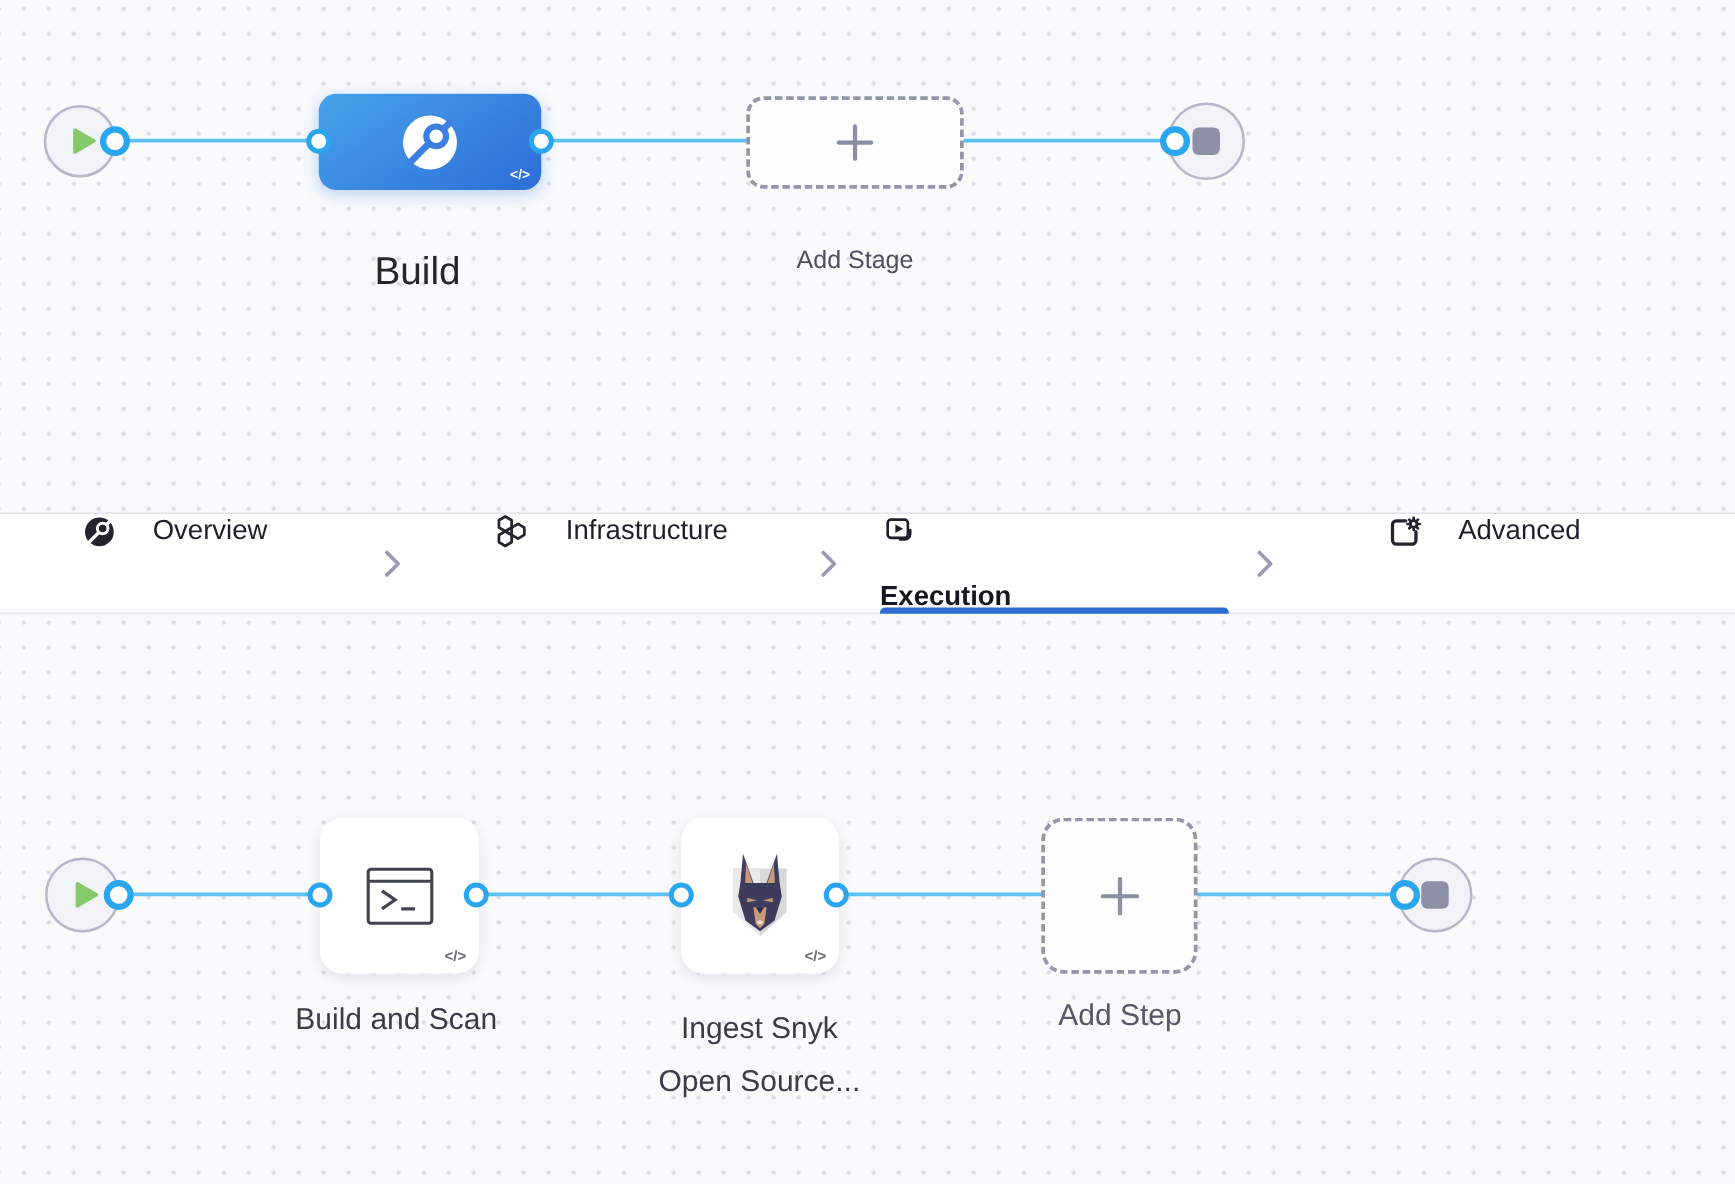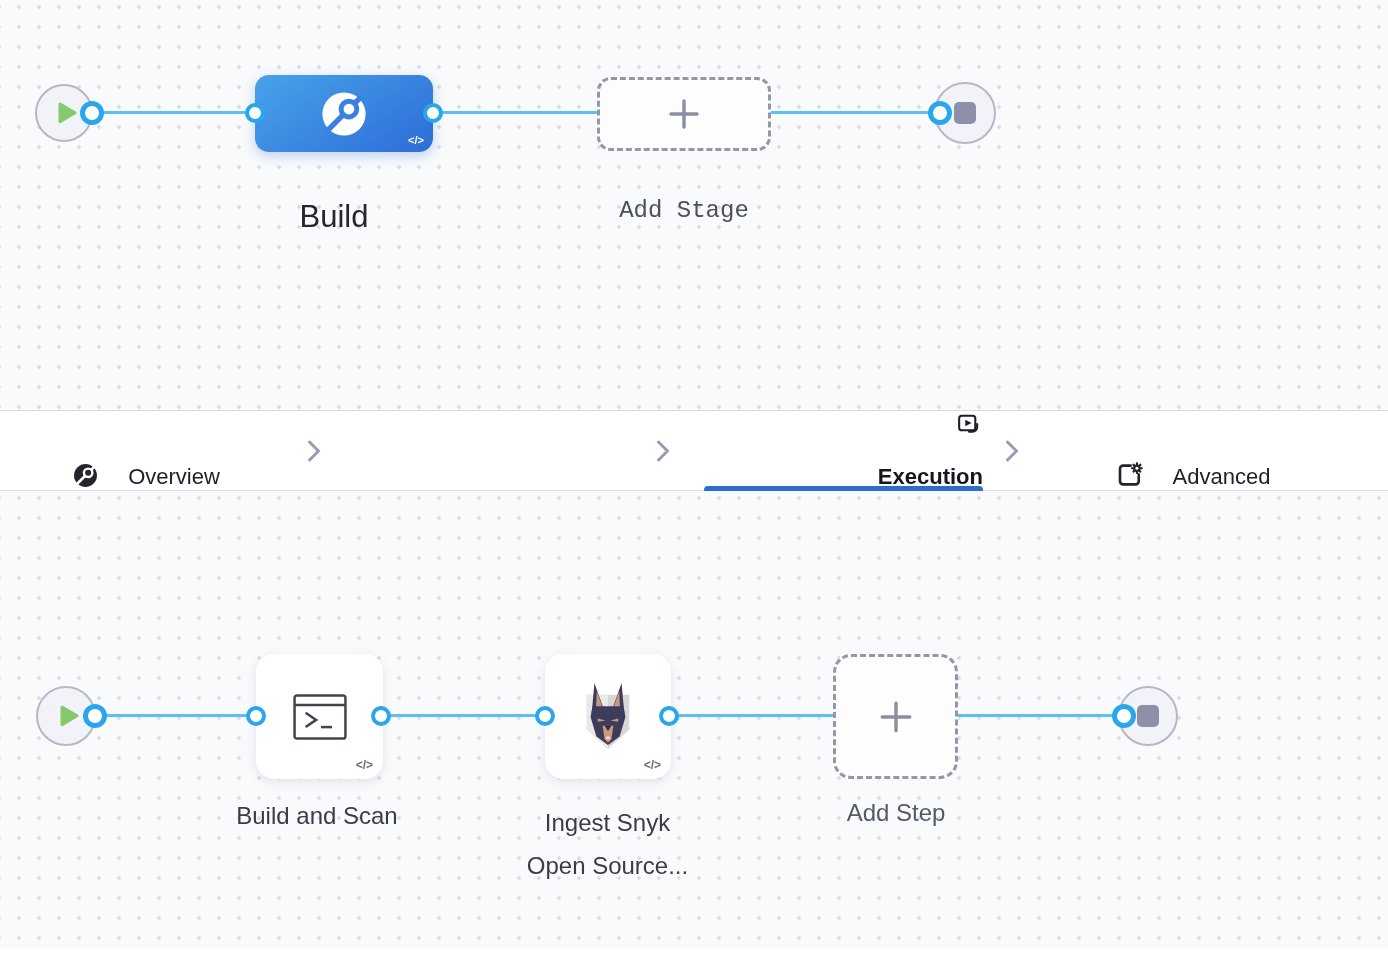--- a/index.html
+++ b/index.html
@@ -65,33 +65,33 @@
     position:absolute; top:163px; height:125px; background:#ffffff; border-radius:18px;
     box-shadow:0 3px 10px rgba(120,126,148,.18);
     display:flex; align-items:center; justify-content:center; z-index:3; cursor:pointer;
   }
   .card-build-scan { left:256px; width:127px; }
   .card-snyk { left:545px; width:126px; }
 
   
   .node-label { position:absolute; text-align:center; z-index:2; }
   .lbl-build { left:234px; top:199px; width:200px; font-size:31px; color:#26262e; }
-  .lbl-add-stage { left:584px; top:197px; width:200px; font-size:24px; color:#4c4f5e;font-family:Liberation Mono, monospace; }
+  .lbl-add-stage { left:584px; top:197px; width:200px; font-size:20px; color:#4c4f5e; }
   .lbl-build-scan { left:192px; top:311px; width:250px; font-size:24px; color:#3a3c47; }
   .lbl-snyk { left:480px; top:310px; width:255px; font-size:24px; color:#3a3c47; line-height:43px; }
   .lbl-add-step { left:796px; top:308px; width:200px; font-size:24px; color:#565967; }
 
   
   .tab-bar {
     position:absolute; top:410px; left:0; width:1388px; height:81px; background:#fff;
     border-top:1px solid #d9dbe2; border-bottom:1px solid #dfe1e8; z-index:5;
   }
   .tab {
     position:absolute; top:0; height:100%; width:279px;
-    display:flex; align-items:flex-end; justify-content:center; gap:28px; cursor:pointer;padding-left:12px;
+    display:flex; align-items:flex-start; justify-content:center; gap:28px; cursor:pointer;
   }
   .tab-0 { left:0; } .tab-1 { left:349px; } .tab-2 { left:704px;flex-direction:column; } .tab-3 { left:1047px; }
   .tab-label { font-size:22px; color:#1e1f2b; font-weight:500; }
   .tab.active .tab-label { font-weight:700; color:#15161f; }
   .tab-underline {
     position:absolute; left:0; bottom:-1px; width:100%; height:5px;
     background:#2c6bd2; border-radius:4px 4px 0 0;
   }
   .tab-sep {
     position:absolute; top:0; height:100%; width:36px;
@@ -153,20 +153,28 @@
       </svg>
       <span class="tab-label">Overview</span>
     </div>
 
     <div class="tab-sep sep-0">
       <svg width="22" height="26" viewBox="0 0 22 26">
         <path d="M6.5 4 L15.5 13 L6.5 22" stroke="#989bb4" stroke-width="3" fill="none" stroke-linecap="round" stroke-linejoin="round"></path>
       </svg>
     </div>
 
+    <div class="tab tab-1">
+      <svg width="30" height="28" viewBox="0 0 26 24" fill="none" stroke="#23242e" stroke-width="1.9" stroke-linejoin="round">
+        <path d="M8 1.8 L12.4 4.4 V9.4 L8 12 L3.6 9.4 V4.4 Z"></path>
+        <path d="M8 12 L12.4 14.6 V19.6 L8 22.2 L3.6 19.6 V14.6 Z"></path>
+        <path d="M16.8 6.9 L21.2 9.5 V14.5 L16.8 17.1 L12.4 14.5 V9.5 Z"></path>
+      </svg>
+      <span class="tab-label">Infrastructure</span>
+    </div>
 
     <div class="tab-sep sep-1">
       <svg width="22" height="26" viewBox="0 0 22 26">
         <path d="M6.5 4 L15.5 13 L6.5 22" stroke="#989bb4" stroke-width="3" fill="none" stroke-linecap="round" stroke-linejoin="round"></path>
       </svg>
     </div>
 
     <div class="tab tab-2 active">
       <svg width="30" height="30" viewBox="0 0 24 24" fill="none" stroke="#1d1e28" stroke-width="2" stroke-linecap="round" stroke-linejoin="round">
         <rect x="3.5" y="4.5" width="15.5" height="14" rx="2.5"></rect>

